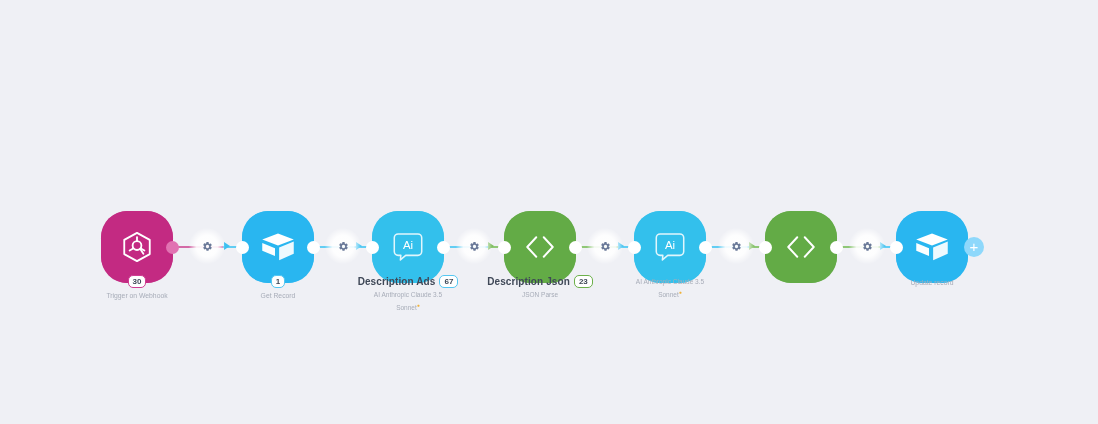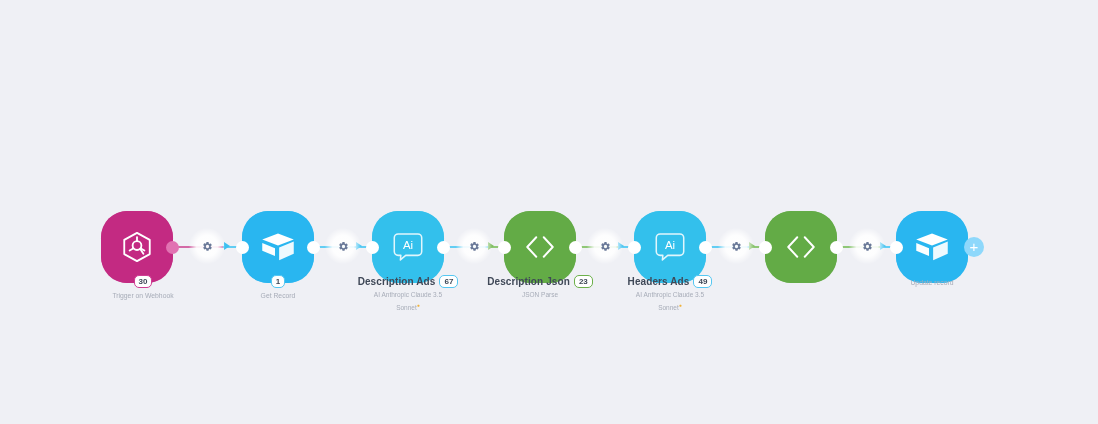--- a/index.html
+++ b/index.html
@@ -291,21 +291,21 @@
           <path d="M24 4 L42 14 L42 34 L24 44 L6 34 L6 14 Z" fill="none" stroke="#ffffff" stroke-width="2.6" stroke-linejoin="round"></path>
           <circle cx="24" cy="22" r="6.2" fill="none" stroke="#ffffff" stroke-width="2.6"></circle>
           <path d="M24 10 L24 15.6" stroke="#ffffff" stroke-width="2.6" stroke-linecap="round"></path>
           <path d="M13.6 29 L18.6 26" stroke="#ffffff" stroke-width="2.6" stroke-linecap="round"></path>
           <path d="M34.4 29 L29.4 26" stroke="#ffffff" stroke-width="2.6" stroke-linecap="round"></path>
           <path d="M28.6 26.8 L33 33.4" stroke="#ffffff" stroke-width="2.6" stroke-linecap="round"></path>
         </svg>
       </div>
       <div class="port out" style="background:#e173b2;"></div>
     </div>
-    <div class="label-group" style="left:143px;">
+    <div class="label-group" style="left:137px;">
       <div class="title-row">
         <span class="mod-badge magenta">30</span>
       </div>
       <div class="mod-name-only">Trigger on Webhook</div>
     </div>
 
     <div class="module" style="left:242px;">
       <div class="port-stub in" style="background:#29b6f0;"></div>
       <div class="port-stub out" style="background:#29b6f0;"></div>
       <div class="squircle" style="background:#29b6f0;">
@@ -374,24 +374,20 @@
       <div class="squircle" style="background:#33c0ec;">
         <svg width="32" height="32" viewBox="0 0 42 42">
           <path d="M8 4 H34 A5 5 0 0 1 39 9 V27 A5 5 0 0 1 34 32 H18 L11 38 L11.6 32 H8 A5 5 0 0 1 3 27 V9 A5 5 0 0 1 8 4 Z" fill="none" stroke="#ffffff" stroke-width="2" stroke-linejoin="round" opacity="0.85"></path>
           <text x="21" y="24" font-family="Liberation Sans, sans-serif" font-size="15" fill="#ffffff" text-anchor="middle" font-weight="400">Ai</text>
         </svg>
       </div>
       <div class="port in" style="background:#ffffff;"></div>
       <div class="port out" style="background:#ffffff;"></div>
     </div>
     <div class="label-group" style="left:670px;">
-      <div class="title-row">
-        <span class="mod-title">Headers Ads</span>
-        <span class="mod-badge cyan">49</span>
-      </div>
       <div class="mod-sub">AI Anthropic Claude 3.5</div>
       <div class="mod-sub">
         <span>Sonnet</span><span class="sup">●</span>
       </div>
     </div>
 
     <div class="module" style="left:765px;">
       <div class="port-stub in" style="background:#63ab46;"></div>
       <div class="port-stub out" style="background:#63ab46;"></div>
       <div class="squircle" style="background:#63ab46;">

